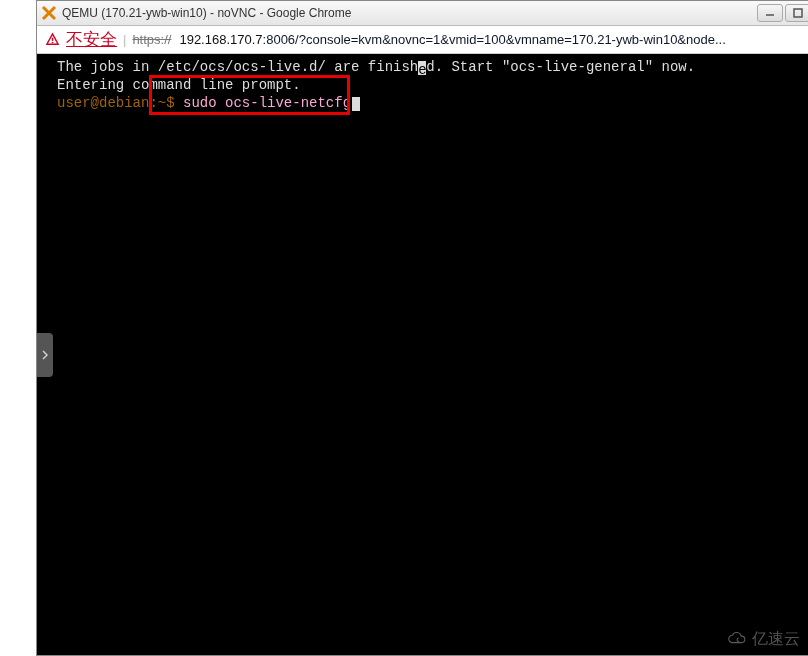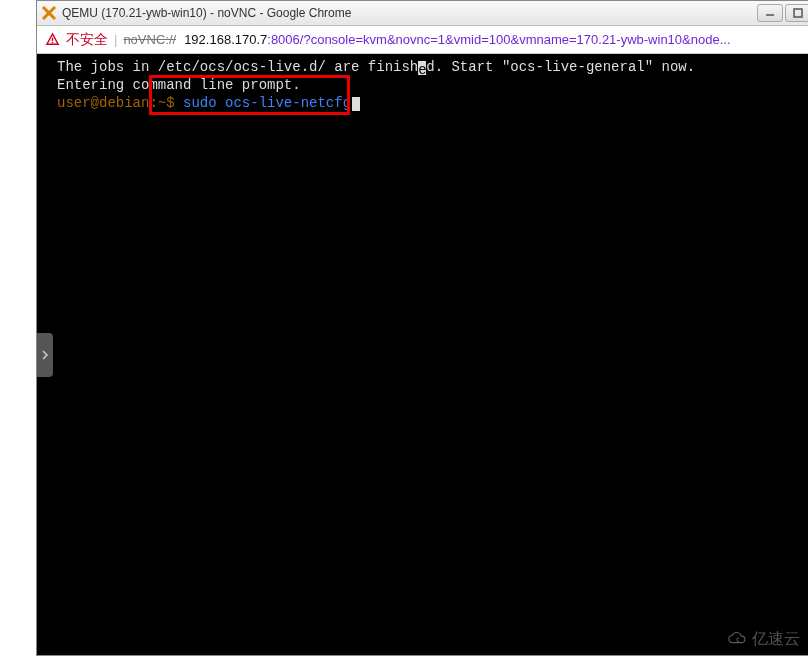--- a/index.html
+++ b/index.html
@@ -52,45 +52,45 @@
       border-bottom: 1px solid #ccc;
       display: flex;
       align-items: center;
       padding: 0 8px;
       font-size: 13px;
       gap: 6px;
       white-space: nowrap;
       overflow: hidden;
     }
     .warn-icon { color: #c02; display:flex; align-items:center;}
-    .warn-text { color: #c02; font-size: 14px; }
+    .warn-text { color: #c02; font-size: 17px; text-decoration: underline; }
     .divider { color: #bbb; }
     .url {
       font-size: 13px;
       overflow: hidden;
       text-overflow: ellipsis;
       flex: 1;
     }
     .url .strike { text-decoration: line-through; color: #777; }
     .url .host { color: #111; padding-left: 8px; }
-    .url .path { color: #6d28d9; }
+    .url .path { color: #0f172a; }
     .terminal {
       flex: 1;
       background: #000;
       position: relative;
       padding: 4px 4px 0 20px;
       font-family: "Consolas","Courier New",monospace;
       font-size: 14px;
       line-height: 18px;
       color: #ddd;
       overflow: hidden;
     }
     .term-line { white-space: pre; }
     .prompt-user { color: #a16207; }
-    .prompt-cmd { color: #3b82f6; }
+    .prompt-cmd { color: #f9a8d4; }
     .cursor {
       display: inline-block;
       width: 8px; height: 14px;
       background: #ddd; vertical-align: text-bottom;
       margin-left: 1px;
     }
     .highlight-box {
       position: absolute;
       border: 3px solid #e60000;
       pointer-events: none;
@@ -161,21 +161,21 @@
     <span class="warn-icon">
       <svg width="15" height="15" viewBox="0 0 16 16">
         <path d="M8 2 L14 13 H2 Z" fill="none" stroke="#c02" stroke-width="1.5"></path>
         <line x1="8" y1="6" x2="8" y2="9.5" stroke="#c02" stroke-width="1.5"></line>
         <circle cx="8" cy="11.2" r="0.9" fill="#c02"></circle>
       </svg>
     </span>
     <span class="warn-text">不安全</span>
     <span class="divider">|</span>
     <span class="url">
-      <span class="strike">noVNC://</span><span class="host">192.168.170.7</span><span class="path">:8006/?console=kvm&amp;novnc=1&amp;vmid=100&amp;vmname=170.21-ywb-win10&amp;node...</span>
+      <span class="strike">https://</span><span class="host">192.168.170.7</span><span class="path">:8006/?console=kvm&amp;novnc=1&amp;vmid=100&amp;vmname=170.21-ywb-win10&amp;node...</span>
     </span>
   </div>
 
   <div class="terminal">
     <div class="term-line"><span>The jobs in /etc/ocs/ocs-live.d/ are finish</span><span class="inv-cursor">e</span><span>d. Start "ocs-live-general" now.</span></div>
     <div class="term-line">Entering command line prompt.</div>
     <div class="term-line"><span class="prompt-user">user@debian:~$ </span><span class="prompt-cmd">sudo ocs-live-netcfg</span><span class="cursor"></span></div>
 
     <div class="side-tab">
       <svg width="8" height="10" viewBox="0 0 8 10">

